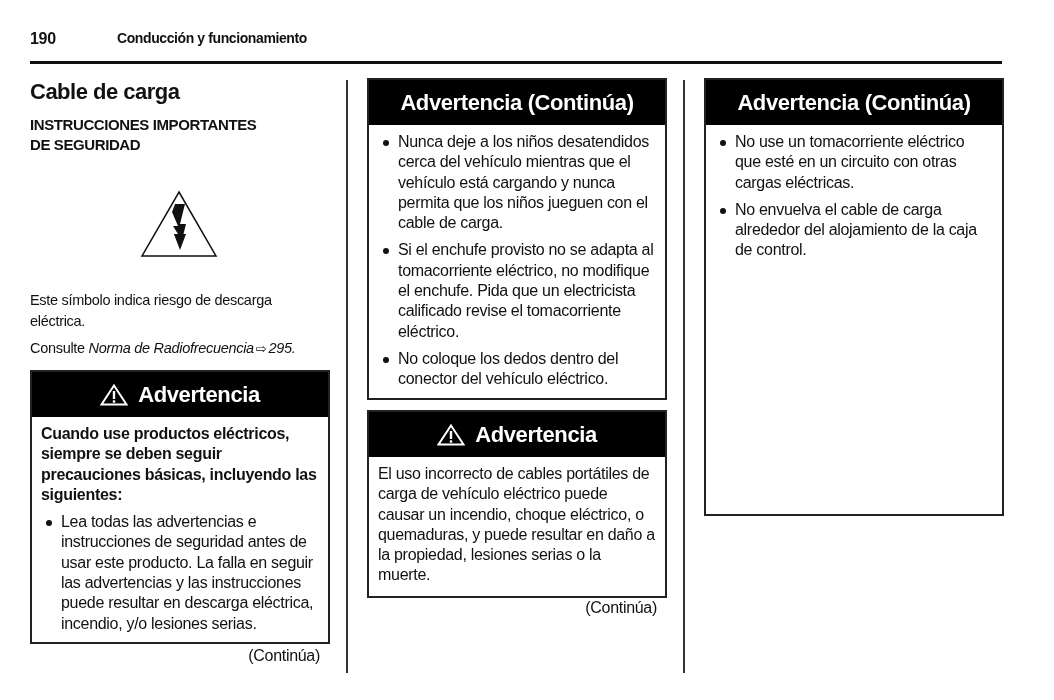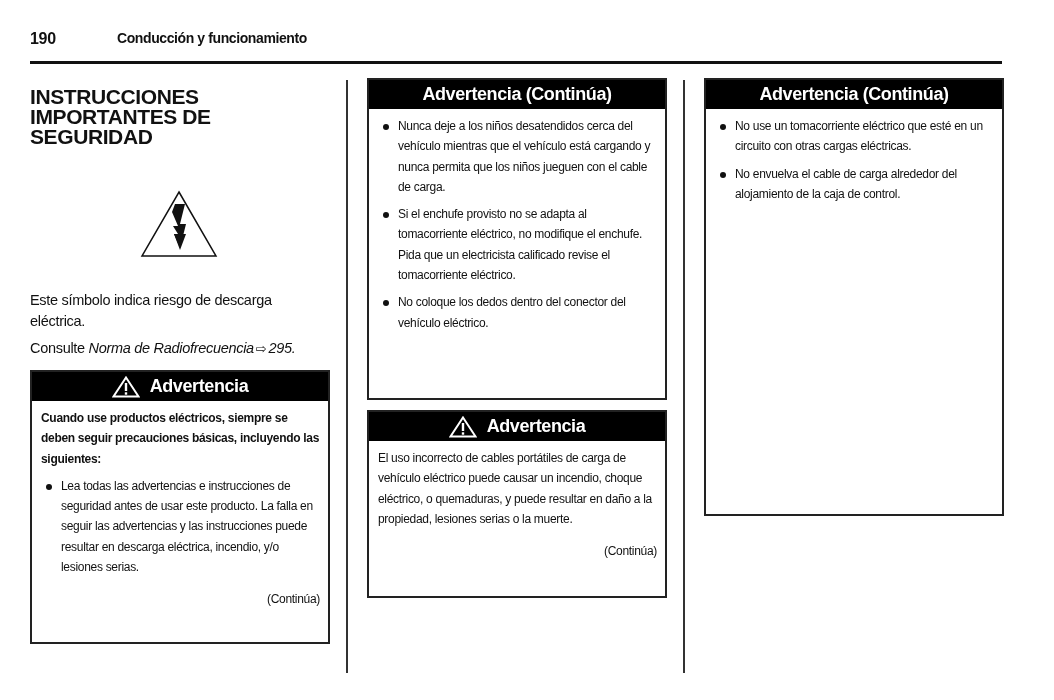--- a/index.html
+++ b/index.html
@@ -7,33 +7,33 @@
          font-family: "Liberation Sans", "DejaVu Sans", sans-serif; color: #111; }
   .page-num { position: absolute; left: 30px; top: 30px; font-size: 16px; font-weight: bold; letter-spacing: -0.3px; }
   .section-title { position: absolute; left: 117px; top: 30px; font-size: 14px; font-weight: bold; letter-spacing: -0.4px; }
   .header-rule { position: absolute; left: 30px; top: 61px; width: 972px; height: 3px; background: #111; }
   .col-divider { position: absolute; width: 2px; background: #333; top: 80px; height: 593px; }
   .col-divider.d1 { left: 346px; }
   .col-divider.d2 { left: 683px; }
 
   .col1 { position: absolute; left: 30px; top: 78px; width: 300px; }
   .h-cable { font-size: 22px; font-weight: bold; letter-spacing: -0.5px; margin: 0; line-height: 28px; }
-  .h-instr { font-size: 21px; font-weight: bold; letter-spacing: -0.4px; margin-top: 9px; line-height: 20px; text-transform: uppercase; }
+  .h-instr { font-size: 15px; font-weight: bold; letter-spacing: -0.4px; margin-top: 9px; line-height: 20px; text-transform: uppercase; }
   .shock-symbol { position: absolute; left: 110px; top: 112px; width: 78px; height: 68px; }
   .p-text { font-size: 14.5px; line-height: 20.5px; letter-spacing: -0.3px; }
   .p1 { position: absolute; left: 0; top: 212px; width: 300px; }
   .p2 { position: absolute; left: 0; top: 260px; width: 300px; }
   .p2 i { font-style: italic; text-align: right; }
   .arrow-ref { display: inline-block; font-size: 13px; margin: 0 2px; }
 
   .warn-box { position: absolute; border: 2px solid #222; background: #fff; }
-  .warn-head { background: #000; color: #fff; font-weight: bold; font-size: 18px; letter-spacing: -0.4px;
-               display: flex; align-items: center; justify-content: center; height: 29px; }
+  .warn-head { background: #000; color: #fff; font-weight: bold; font-size: 22px; letter-spacing: -0.4px;
+               display: flex; align-items: center; justify-content: center; height: 45px; }
   .warn-head svg { margin-right: 10px; }
-  .warn-body { padding: 7px 8px 8px 9px; font-size: 12px; line-height: 20.3px; letter-spacing: -0.3px; }
+  .warn-body { padding: 7px 8px 8px 9px; font-size: 16px; line-height: 20.3px; letter-spacing: -0.3px; }
   .warn-body ul { margin: 0; padding: 0; list-style: none; }
   .warn-body li { position: relative; padding-left: 20px; margin-top: 7px; }
   .warn-body li:first-child { margin-top: 0; }
   .warn-body li::before { content: ""; position: absolute; left: 5px; top: 8px; width: 6px; height: 6px; border-radius: 50%; background: #111; }
   .warn-body .intro { margin-bottom: 7px; font-weight: bold; }
   .cont { text-align: right; margin-top: 12px; }
 
   .box1 { left: 30px; top: 370px; width: 296px; height: 270px; }
   .box2 { left: 367px; top: 78px; width: 296px; height: 318px; }
   .box3 { left: 367px; top: 410px; width: 296px; height: 184px; }
@@ -42,20 +42,21 @@
 </head>
 <body>
 
 <div class="page-num">190</div>
 <div class="section-title">Conducción y funcionamiento</div>
 <div class="header-rule"></div>
 <div class="col-divider d1"></div>
 <div class="col-divider d2"></div>
 
 <div class="col1">
+  <h1 class="h-cable">Cable de carga</h1>
   <div class="h-instr" style="width:230px">INSTRUCCIONES IMPORTANTES DE SEGURIDAD</div>
 
   <svg class="shock-symbol" viewBox="0 0 78 68">
     <polygon points="39,2 76,66 2,66" fill="none" stroke="#111" stroke-width="1.5"></polygon>
     <polygon points="35,14 45,14 40,34 46,34 40,58 34,44 38,44 33,36 38,36 32,22" fill="#111"></polygon>
     <polygon points="34,44 46,44 40,60" fill="#111"></polygon>
   </svg>
 
   <div class="p-text p1">Este símbolo indica riesgo de descarga eléctrica.</div>
   <div class="p-text p2">

